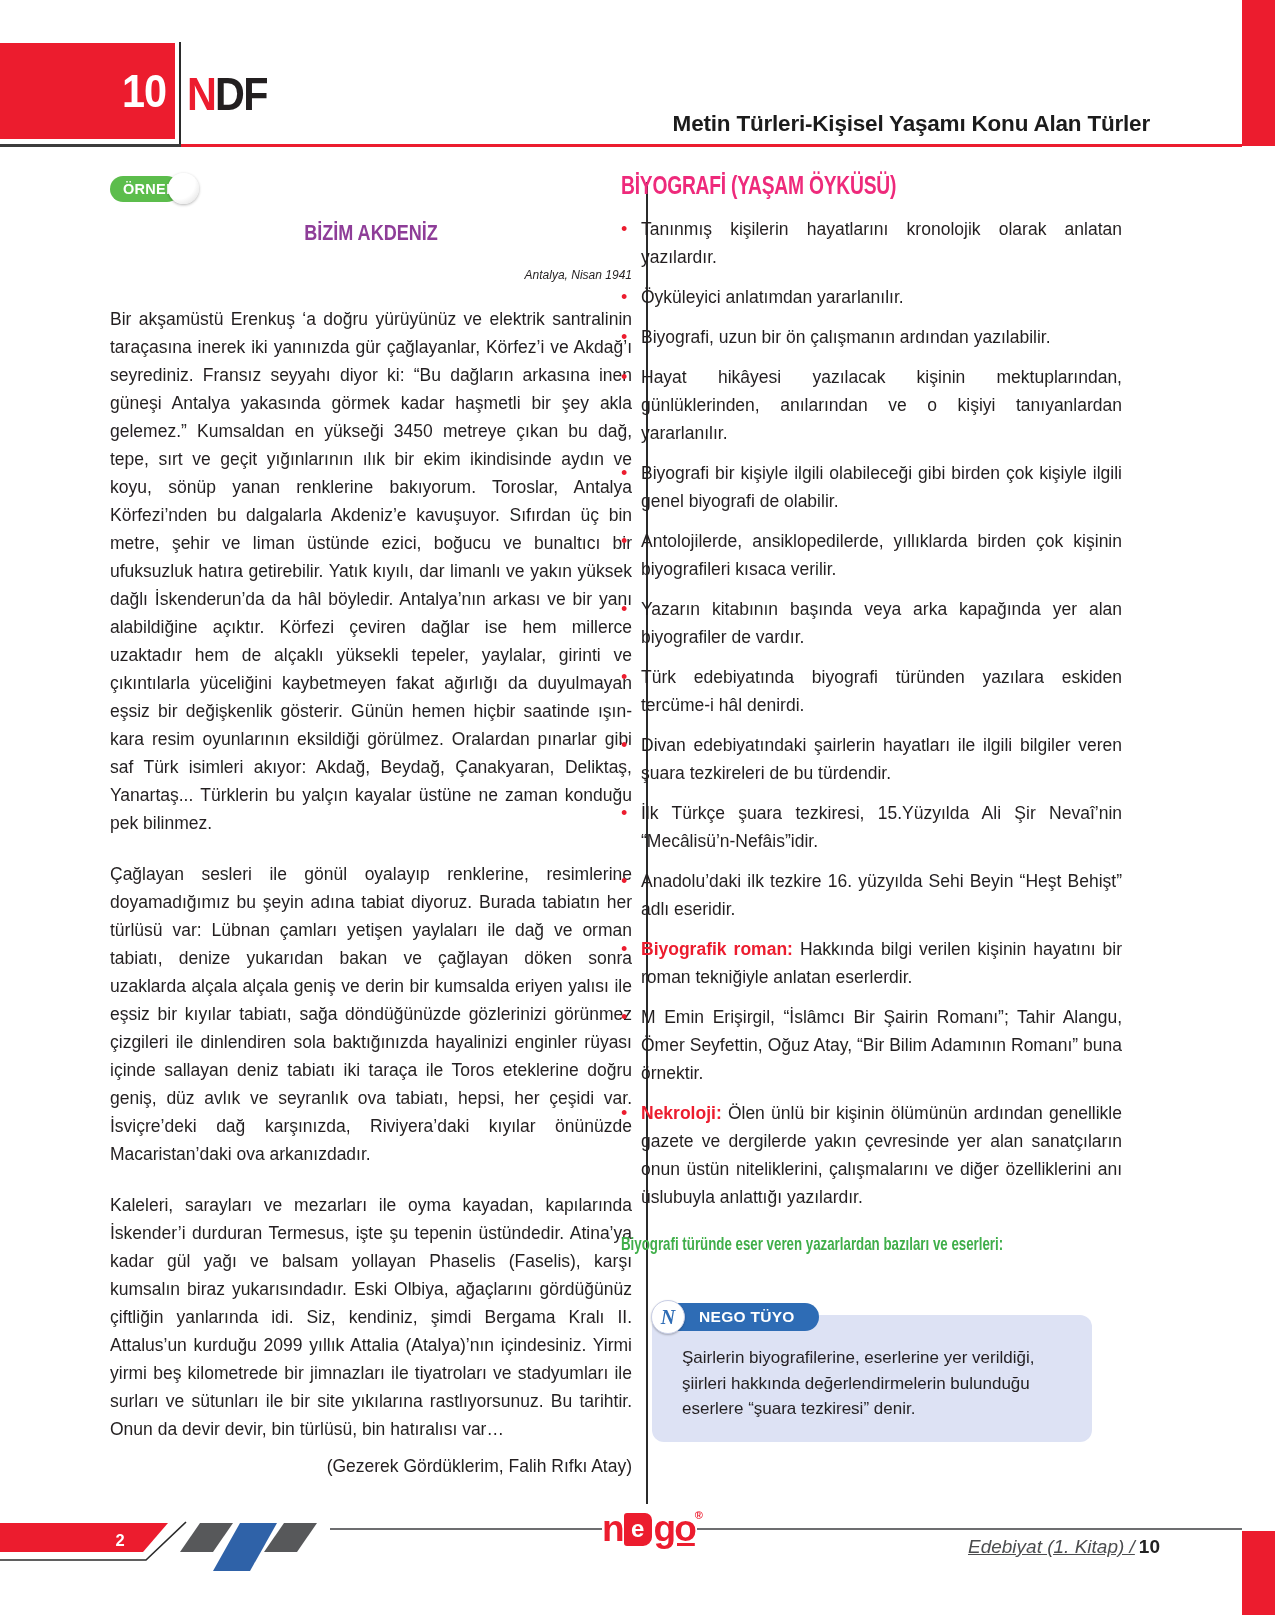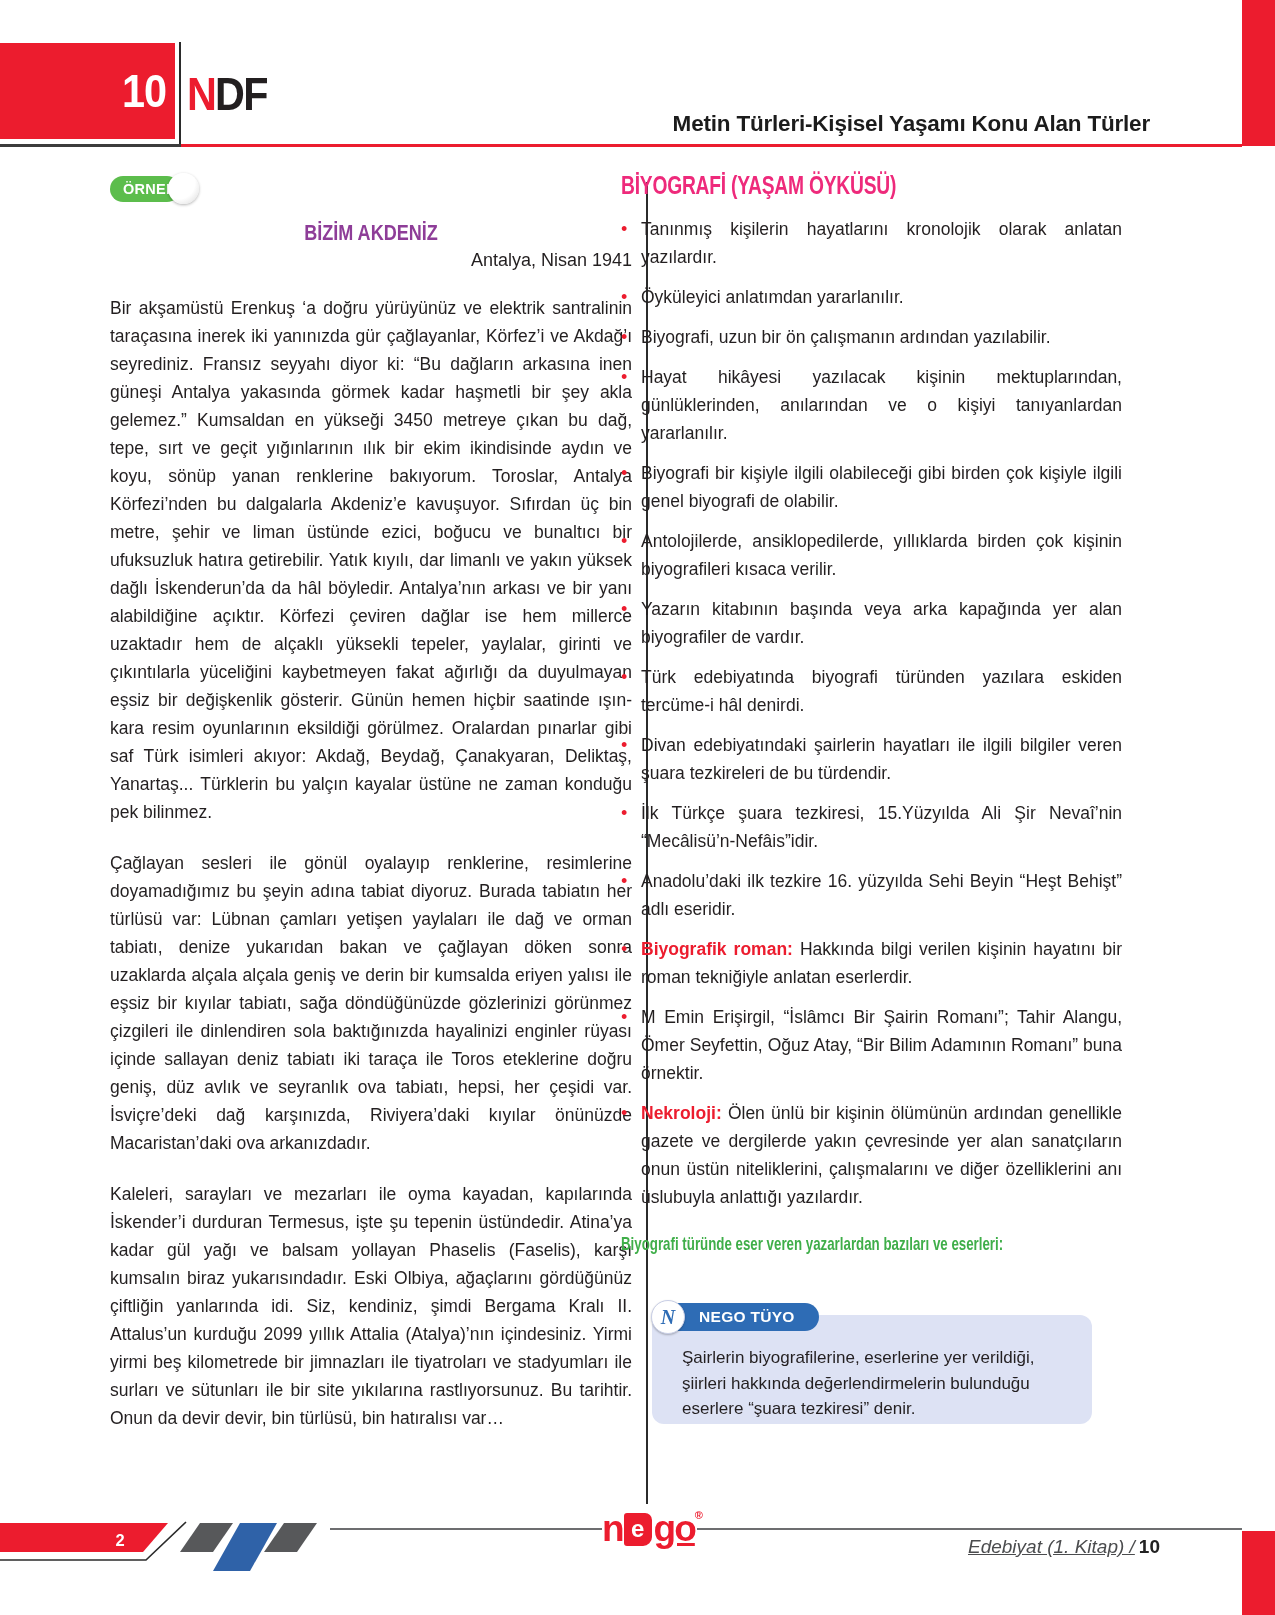--- a/index.html
+++ b/index.html
@@ -41,21 +41,21 @@
 
   
   .ornek-badge{position:relative;width:70px;height:26px;background:var(--green-badge);border-radius:13px;
     display:flex;align-items:center;padding-left:13px;}
   .ornek-badge .lbl{color:#fff;font-weight:bold;font-size:14.5px;letter-spacing:.3px;}
   .toggle-circle{position:absolute;left:58px;top:-3px;width:31px;height:31px;border-radius:50%;
     background:radial-gradient(circle at 35% 32%,#ffffff 55%,#d8d8d8);box-shadow:0 1px 3px rgba(0,0,0,.3);}
 
   .bizim-title{margin-top:18px;text-align:center;color:var(--purple);font-size:22px;font-weight:bold;
     transform:scaleX(.82);letter-spacing:0;}
-  .dateline{margin-top:4px;text-align:right;font-size:18px;}
+  .dateline{margin-top:22px;text-align:right;font-size:12px;font-style:italic;}
   .paras p{font-size:17.5px;line-height:28px;text-align:justify;margin-top:23px;}
   .attribution{margin-top:13px;text-align:right;font-size:17.5px;}
 
   
   .bio-heading{color:var(--pink);font-size:26px;font-weight:bold;transform:scaleX(.74);transform-origin:left;
     white-space:nowrap;letter-spacing:-0.3px;}
   .bullets{list-style:none;margin-top:14px;}
   .bullets li{display:flex;margin-bottom:12px;}
   .bullets .dot{color:var(--accent-red);width:20px;flex:none;font-size:18px;line-height:28px;}
   .bullets .btxt{flex:1;font-size:17.5px;line-height:28px;text-align:justify;}
@@ -65,21 +65,21 @@
   .authors{margin-top:12px;font-size:17.5px;line-height:29px;text-align:justify;}
 
   
   .tip{margin-top:48px;position:relative;}
   .tip-badge{position:relative;display:inline-block;margin-left:38px;background:var(--blue-badge);color:#fff;
     font-weight:bold;font-size:15.5px;border-radius:6px 16px 16px 6px;padding:5px 24px 5px 40px;z-index:2;letter-spacing:.3px;}
   .tip-n-icon{position:absolute;left:-8px;top:-3px;width:34px;height:34px;border-radius:50%;background:#fff;
     border:1px solid #c9cfe6;color:var(--blue-badge);font-family:"Liberation Serif",serif;font-style:italic;
     font-weight:bold;font-size:20px;display:flex;align-items:center;justify-content:center;box-shadow:0 1px 2px rgba(0,0,0,.25);}
   .tip-box{position:relative;margin-top:-16px;margin-left:31px;width:440px;background:var(--tip-bg);
-    border-radius:12px;padding:30px 26px 2px 30px;font-size:17px;line-height:25.5px;z-index:1;}
+    border-radius:12px;padding:30px 26px 20px 30px;font-size:17px;line-height:25.5px;z-index:1;}
 
   
   .footer-left-deco{position:absolute;left:0;top:1515px;}
   .footer-page-num{position:absolute;left:100px;top:1527px;width:40px;text-align:center;color:#fff;
     font-size:16.5px;font-weight:bold;line-height:27px;z-index:2;}
   .footer-line-left{position:absolute;left:330px;top:1528px;width:272px;height:2px;background:#6d6e70;}
   .footer-line-right{position:absolute;left:697px;top:1528px;width:545px;height:2px;background:#6d6e70;}
   .nego-logo{position:absolute;left:602px;top:1507px;display:flex;align-items:center;height:44px;}
   .nego-logo .ne{color:var(--accent-red);font-size:37px;font-weight:bold;letter-spacing:-2px;}
   .nego-book-icon{width:28px;height:33px;background:var(--accent-red);border-radius:3px 7px 9px 3px;
@@ -112,20 +112,21 @@
       <span class="lbl">ÖRNEK</span>
       <span class="toggle-circle"></span>
     </div>
     <div class="bizim-title">BİZİM AKDENİZ</div>
     <div class="dateline">Antalya, Nisan 1941</div>
     <div class="paras" id="left-paras">
         <p>Bir akşamüstü Erenkuş ‘a doğru yürüyünüz ve elektrik santralinin taraçasına inerek iki yanınızda gür çağlayanlar, Körfez’i ve Akdağ’ı seyrediniz. Fransız seyyahı diyor ki: “Bu dağların arkasına inen güneşi Antalya yakasında görmek kadar haşmetli bir şey akla gelemez.” Kumsaldan en yükseği 3450 metreye çıkan bu dağ, tepe, sırt ve geçit yığınlarının ılık bir ekim ikindisinde aydın ve koyu, sönüp yanan renklerine bakıyorum. Toroslar, Antalya Körfezi’nden bu dalgalarla Akdeniz’e kavuşuyor. Sıfırdan üç bin metre, şehir ve liman üstünde ezici, boğucu ve bunaltıcı bir ufuksuzluk hatıra getirebilir. Yatık kıyılı, dar limanlı ve yakın yüksek dağlı İskenderun’da da hâl böyledir. Antalya’nın arkası ve bir yanı alabildiğine açıktır. Körfezi çeviren dağlar ise hem millerce uzaktadır hem de alçaklı yüksekli tepeler, yaylalar, girinti ve çıkıntılarla yüceliğini kaybetmeyen fakat ağırlığı da duyulmayan eşsiz bir değişkenlik gösterir. Günün hemen hiçbir saatinde ışın-kara resim oyunlarının eksildiği görülmez. Oralardan pınarlar gibi saf Türk isimleri akıyor: Akdağ, Beydağ, Çanakyaran, Deliktaş, Yanartaş... Türklerin bu yalçın kayalar üstüne ne zaman konduğu pek bilinmez.</p>
         <p>Çağlayan sesleri ile gönül oyalayıp renklerine, resimlerine doyamadığımız bu şeyin adına tabiat diyoruz. Burada tabiatın her türlüsü var: Lübnan çamları yetişen yaylaları ile dağ ve orman tabiatı, denize yukarıdan bakan ve çağlayan döken sonra uzaklarda alçala alçala geniş ve derin bir kumsalda eriyen yalısı ile eşsiz bir kıyılar tabiatı, sağa döndüğünüzde gözlerinizi görünmez çizgileri ile dinlendiren sola baktığınızda hayalinizi enginler rüyası içinde sallayan deniz tabiatı iki taraça ile Toros eteklerine doğru geniş, düz avlık ve seyranlık ova tabiatı, hepsi, her çeşidi var. İsviçre’deki dağ karşınızda, Riviyera’daki kıyılar önünüzde Macaristan’daki ova arkanızdadır.</p>
         <p>Kaleleri, sarayları ve mezarları ile oyma kayadan, kapılarında İskender’i durduran Termesus, işte şu tepenin üstündedir. Atina’ya kadar gül yağı ve balsam yollayan Phaselis (Faselis), karşı kumsalın biraz yukarısındadır. Eski Olbiya, ağaçlarını gördüğünüz çiftliğin yanlarında idi. Siz, kendiniz, şimdi Bergama Kralı II. Attalus’un kurduğu 2099 yıllık Attalia (Atalya)’nın içindesiniz. Yirmi yirmi beş kilometrede bir jimnazları ile tiyatroları ve stadyumları ile surları ve sütunları ile bir site yıkılarına rastlıyorsunuz. Bu tarihtir. Onun da devir devir, bin türlüsü, bin hatıralısı var…</p>
       </div>
+    <div class="attribution">(Gezerek Gördüklerim, Falih Rıfkı Atay)</div>
   </div>
 
   <div class="col-divider"></div>
 
   <div class="col-right">
     <div class="bio-heading">BİYOGRAFİ (YAŞAM ÖYKÜSÜ)</div>
     <ul class="bullets" id="bullet-list">
         <li>
           <span class="dot">•</span>
           <span class="btxt">Tanınmış kişilerin hayatlarını kronolojik olarak anlatan yazılardır.</span>

